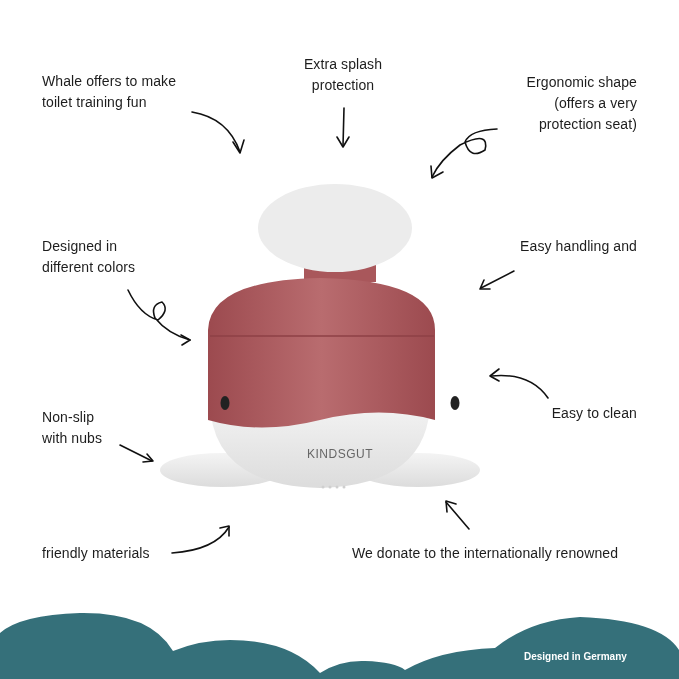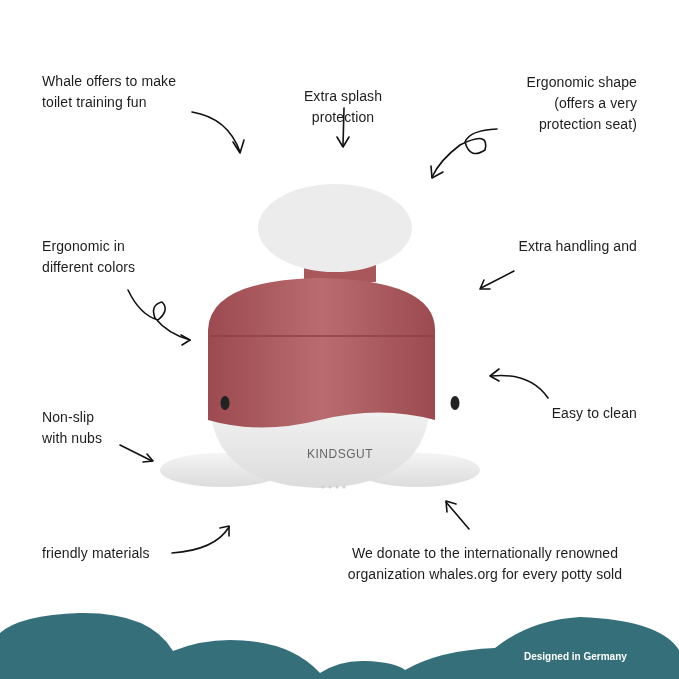--- a/index.html
+++ b/index.html
@@ -98,51 +98,50 @@
   </g>
 </svg>
 
 <div class="brand">KINDSGUT</div>
 
 <div class="label" style="left:42px; top:71px;">
   <span>Whale offers to make</span>
   <span>toilet training fun</span>
 </div>
 
-<div class="label center" style="left:288px; top:54px; width:110px;margin-top:32px;">
+<div class="label center" style="left:288px; top:54px; width:110px;">
   <span>Extra splash</span>
   <span>protection</span>
 </div>
 
 <div class="label right" style="left:480px; top:72px; width:157px;">
   <span>Ergonomic shape</span>
   <span>(offers a very</span>
   <span>protection seat)</span>
 </div>
 
 <div class="label" style="left:42px; top:236px;">
-  <span>Ergonomic in</span>
+  <span>Designed in</span>
   <span>different colors</span>
 </div>
 
 <div class="label right" style="left:480px; top:236px; width:157px;">
-  <span>Extra handling and</span>
+  <span>Easy handling and</span>
 </div>
 
 <div class="label" style="left:42px; top:407px;">
   <span>Non-slip</span>
   <span>with nubs</span>
 </div>
 
 <div class="label right" style="left:520px; top:403px; width:117px;">
   <span>Easy to clean</span>
 </div>
 
 <div class="label" style="left:42px; top:543px;">
   <span>friendly materials</span>
 </div>
 
 <div class="label center" style="left:330px; top:543px; width:310px;">
   <span>We donate to the internationally renowned</span>
-  <span>organization whales.org for every potty sold</span>
 </div>
 
 <div class="footer-text">Designed in Germany</div>
 
 </body></html>

